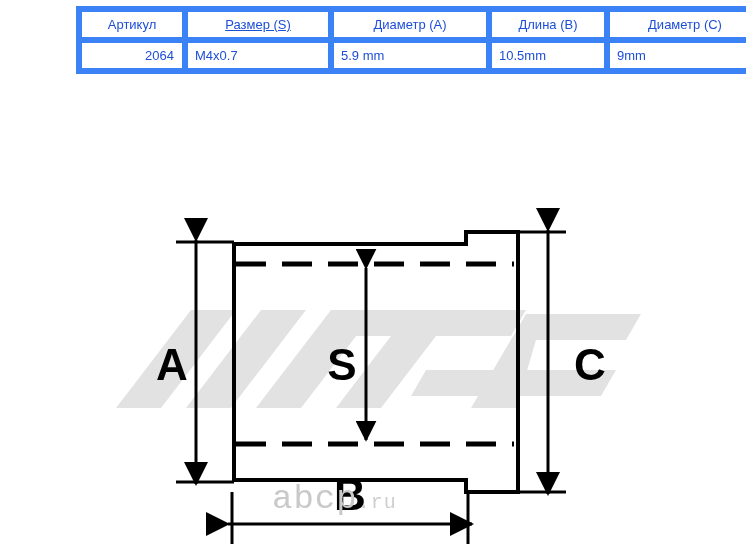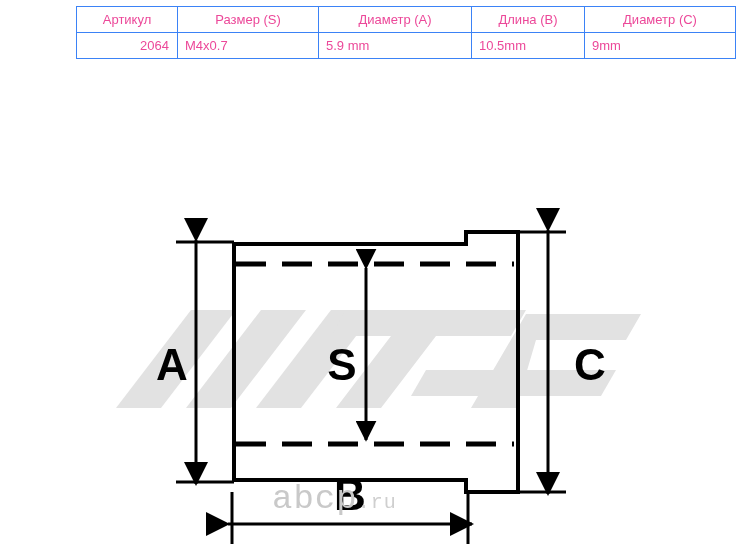--- a/index.html
+++ b/index.html
@@ -23,35 +23,35 @@
     width: 594px;
   }
   table.spec {
     border-collapse: collapse;
     width: 100%;
     table-layout: fixed;
     background: #fff;
   }
   table.spec th,
   table.spec td {
-    border: 1px solid #3b82f6;
+    border: 6px solid #3b82f6;
     height: 25px;
     font-size: 13px;
-    color: #ec4899;
+    color: #1d4ed8;
     padding: 0 6px;
     font-weight: normal;
     vertical-align: middle;
     white-space: nowrap;
     overflow: hidden;
   }
   table.spec th {
     text-align: center;
   }
   table.spec th.c0 { width: 88px; }
-  table.spec th.c1 { width: 128px; }
+  table.spec th.c1 { width: 128px; text-decoration: underline; }
   table.spec th.c2 { width: 140px; }
   table.spec th.c3 { width: 100px; }
   table.spec th.c4 { width: 138px; }
 
   table.spec td.num {
     text-align: right;
     padding-right: 8px;
   }
   table.spec td.txt {
     text-align: left;

